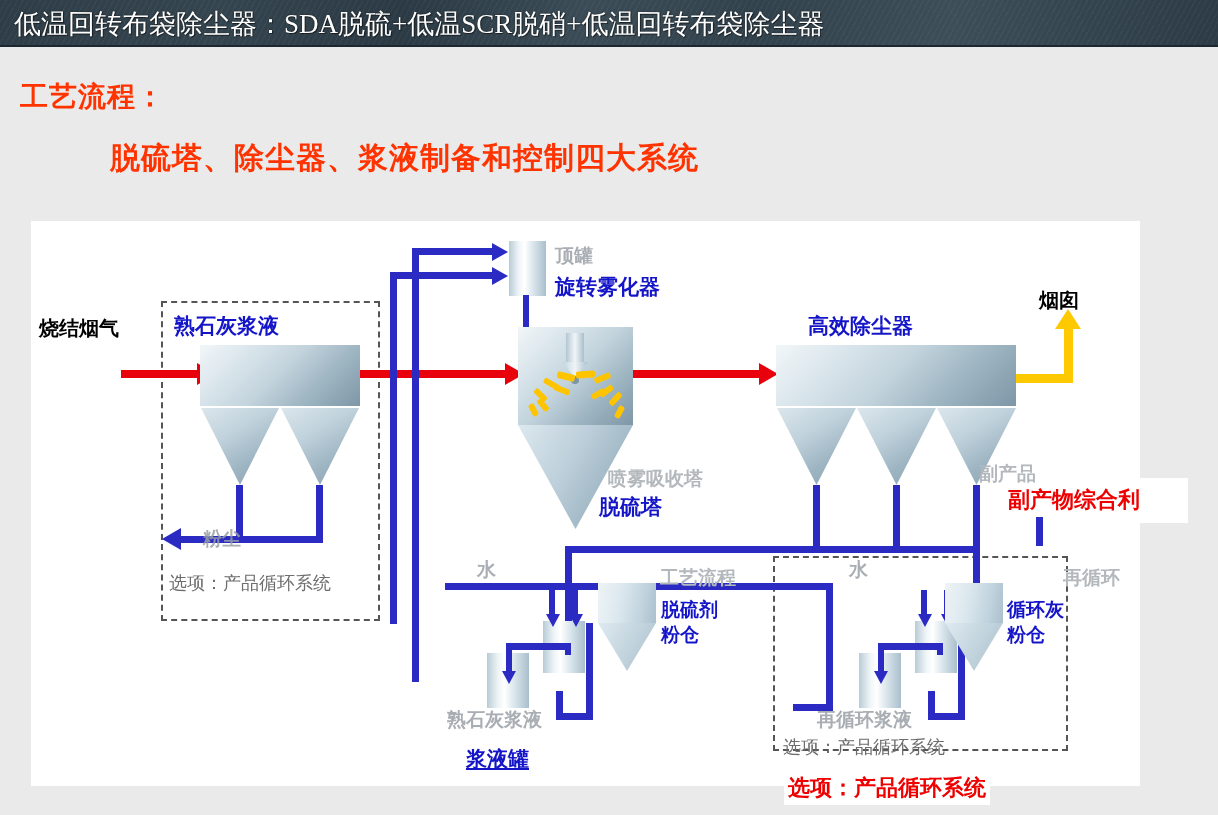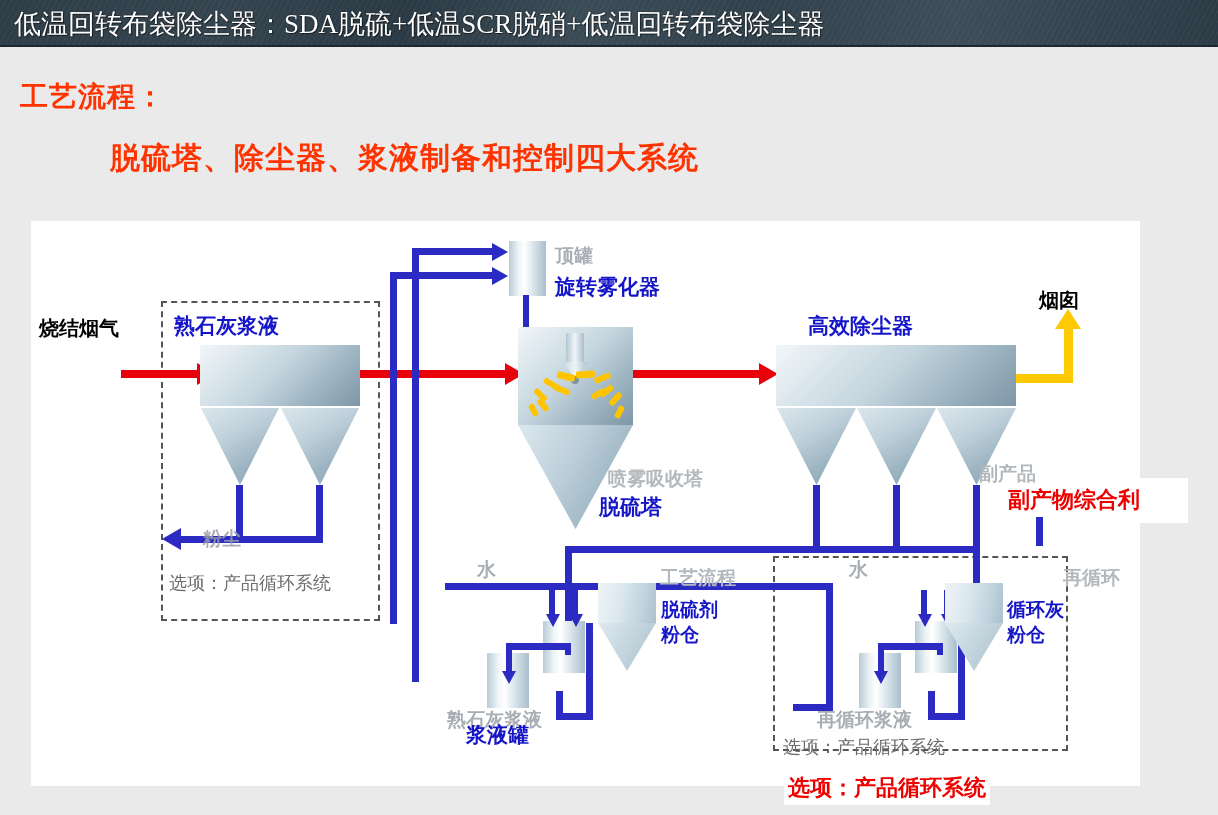--- a/index.html
+++ b/index.html
@@ -209,21 +209,21 @@
   <div class="arw-d-blue-sm" style="left:538px;top:393px;"></div>
   <div class="ln" style="left:541px;top:369px;width:6px;height:28px;"></div>
 
   <div class="abs cyl" style="left:456px;top:432px;width:42px;height:55px;"></div>
   <div class="ln" style="left:478px;top:422px;width:62px;height:7px;"></div>
   <div class="ln" style="left:534px;top:422px;width:6px;height:12px;"></div>
   <div class="ln" style="left:475px;top:422px;width:6px;height:32px;"></div>
   <div class="arw-d-blue-sm" style="left:471px;top:450px;"></div>
 
   <div class="lbl-faded" style="left:416px;top:486px;">熟石灰浆液</div>
-  <div class="lbl-blue" style="left:435px;top:500px;">浆液罐</div>
+  <div class="lbl-blue" style="left:435px;top:524px;text-decoration:underline;">浆液罐</div>
 
   <div class="ln" style="left:555px;top:402px;width:7px;height:97px;"></div>
   <div class="ln" style="left:525px;top:492px;width:37px;height:7px;"></div>
   <div class="ln" style="left:525px;top:470px;width:7px;height:29px;"></div>
 
   <div class="abs silo-body" style="left:567px;top:362px;width:58px;height:40px;"></div>
   <div class="abs" style="left:567px;top:402px;width:58px;height:48px;background:linear-gradient(120deg,#dfeaf0 0%,#c6d7e0 45%,#a9c0cc 100%);clip-path:polygon(0 0,100% 0,50% 100%);"></div>
   <div class="lbl-faded2" style="left:629px;top:344px;">工艺流程</div>
   <div class="lbl-blue-sm" style="left:630px;top:376px;">
     <span>脱硫剂</span><br>

